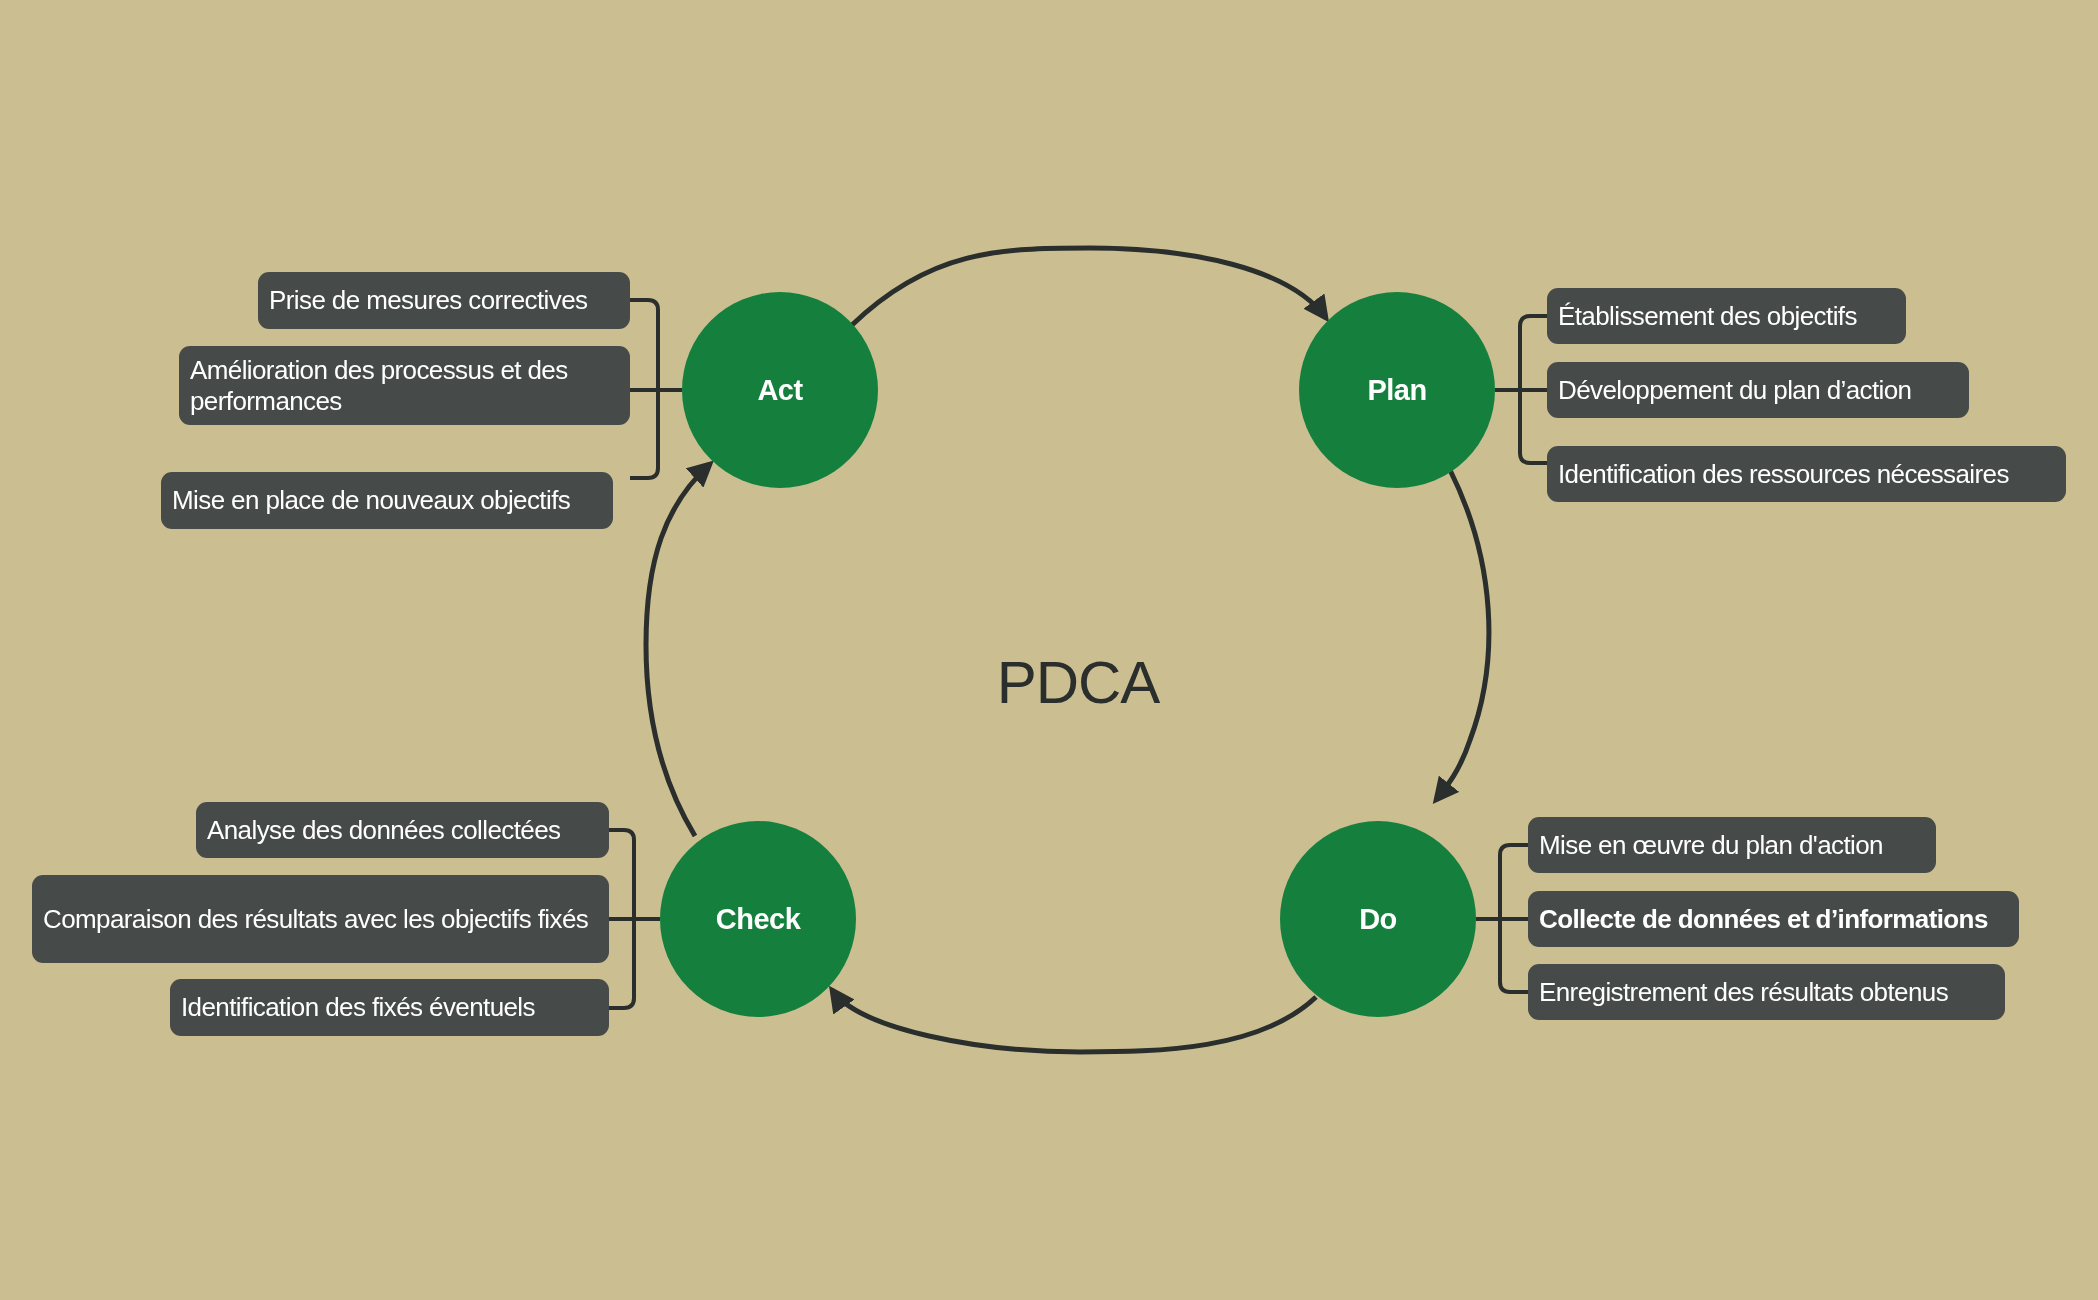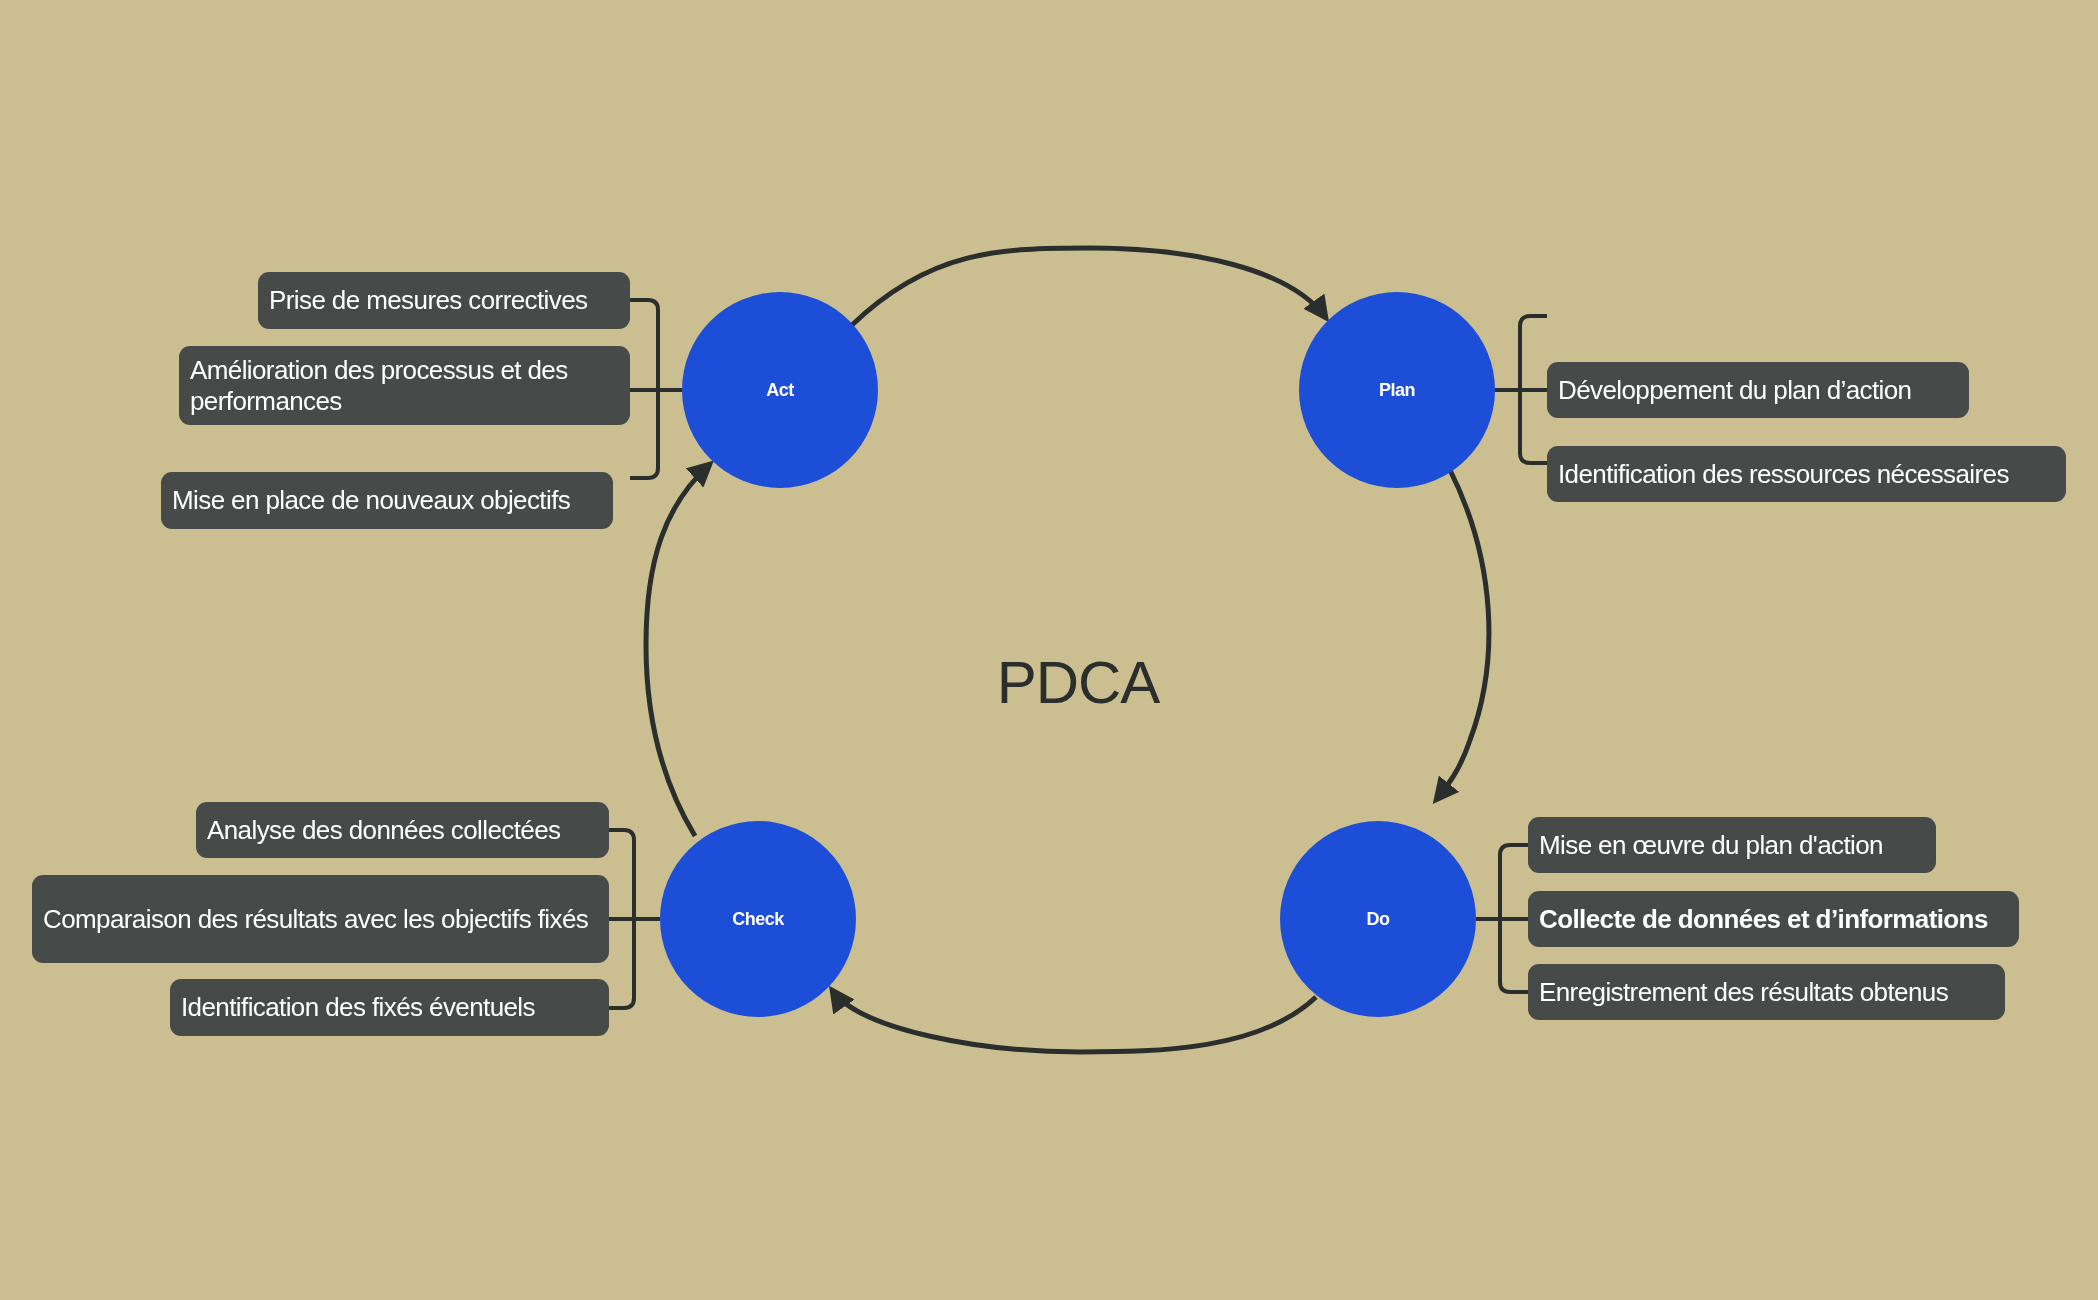--- a/index.html
+++ b/index.html
@@ -11,23 +11,23 @@
   }
   #canvas { position: absolute; left: 0; top: 0; width: 2098px; height: 1300px; }
   svg.links { position: absolute; left: 0; top: 0; width: 2098px; height: 1300px; pointer-events: none; }
   .title {
     position: absolute; left: 978px; top: 648px; width: 200px; height: 70px;
     text-align: center; line-height: 70px;
     font-size: 60px; font-weight: 500; color: #2a2e2c; letter-spacing: -1px;
   }
   .phase {
     position: absolute; width: 196px; height: 196px; border-radius: 50%;
-    background: #1d4ed8; color: #ffffff;
+    background: #15803d; color: #ffffff;
     display: flex; align-items: center; justify-content: center;
-    font-size: 18px; font-weight: bold; letter-spacing: -0.5px;
+    font-size: 29px; font-weight: bold; letter-spacing: -0.5px;
     cursor: pointer;
   }
   .topic {
     position: absolute; box-sizing: border-box;
     background: #464a49; color: #ffffff;
     border-radius: 11px;
     padding: 0 11px;
     font-size: 26px; line-height: 31px; letter-spacing: -0.6px;
     display: flex; align-items: center;
     cursor: pointer;
@@ -94,20 +94,23 @@
   <div class="topic" style="left:258px; top:272px; width:372px; height:57px;">
     <span>Prise de mesures correctives</span>
   </div>
   <div class="topic" style="left:179px; top:346px; width:451px; height:79px;">
     <span>Amélioration des processus et des performances</span>
   </div>
   <div class="topic" style="left:161px; top:472px; width:452px; height:57px;">
     <span>Mise en place de nouveaux objectifs</span>
   </div>
 
+  <div class="topic" style="left:1547px; top:288px; width:359px; height:56px;">
+    <span>Établissement des objectifs</span>
+  </div>
   <div class="topic" style="left:1547px; top:362px; width:422px; height:56px;">
     <span>Développement du plan d’action</span>
   </div>
   <div class="topic" style="left:1547px; top:446px; width:519px; height:56px;">
     <span>Identification des ressources nécessaires</span>
   </div>
 
   <div class="topic" style="left:1528px; top:817px; width:408px; height:56px;">
     <span>Mise en œuvre du plan d'action</span>
   </div>

